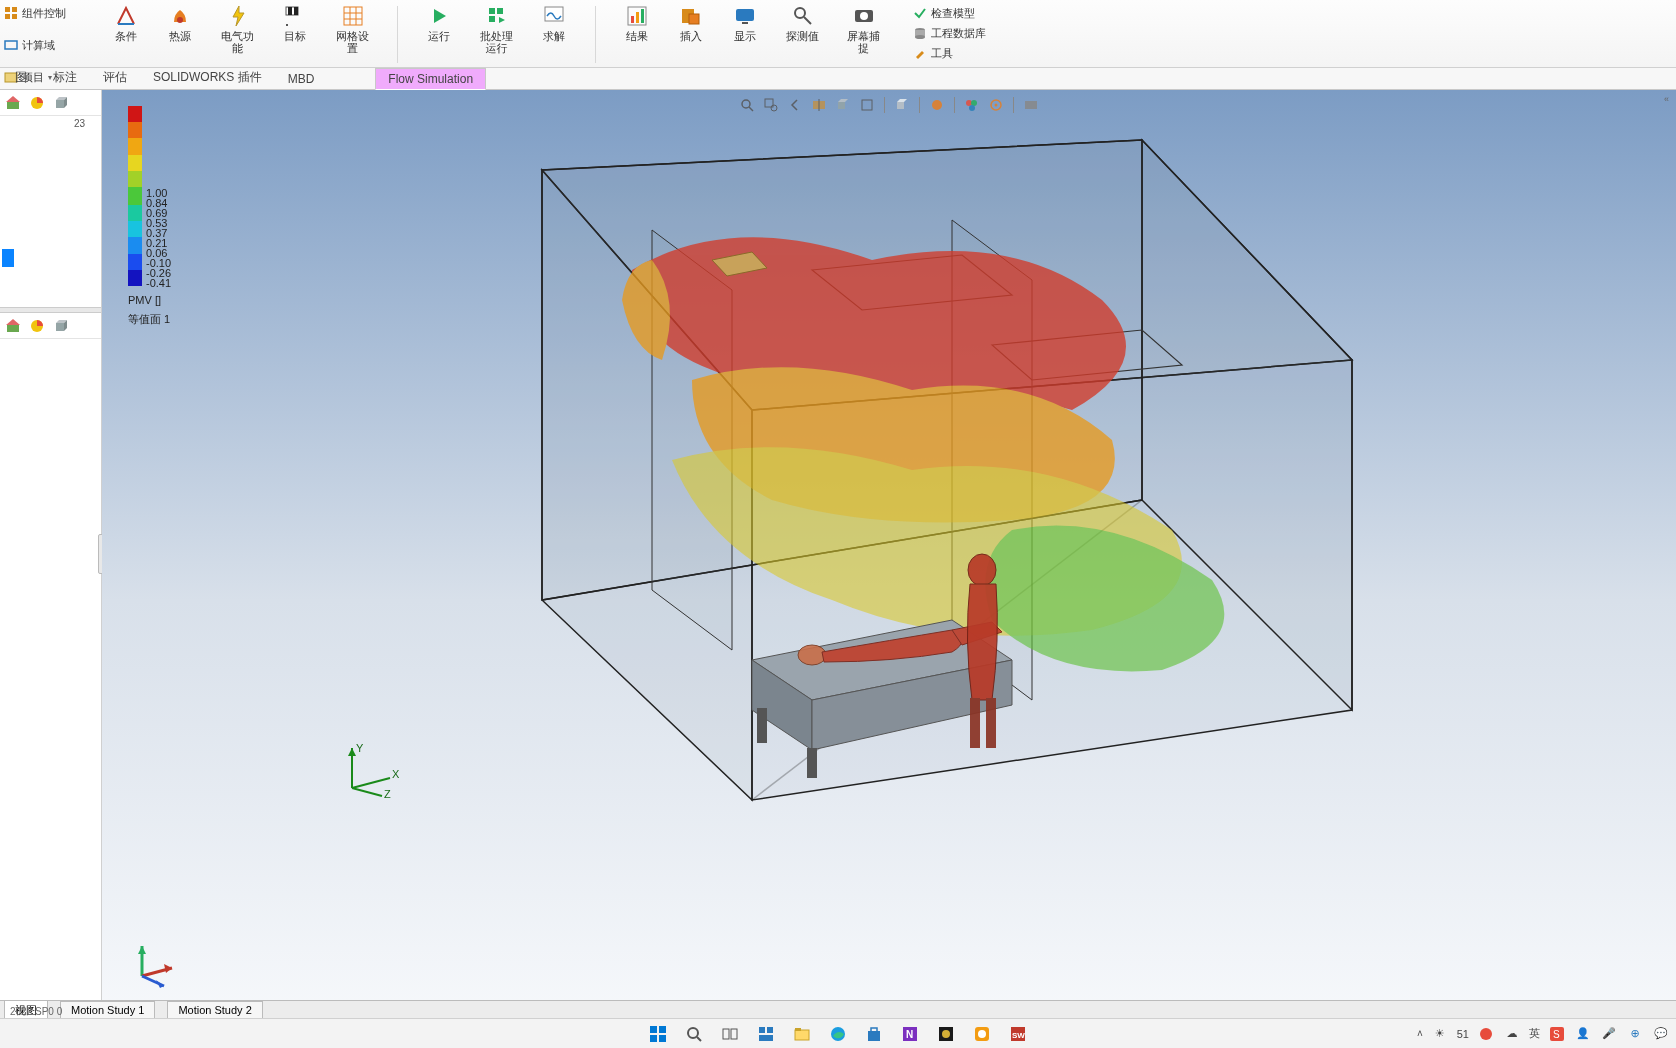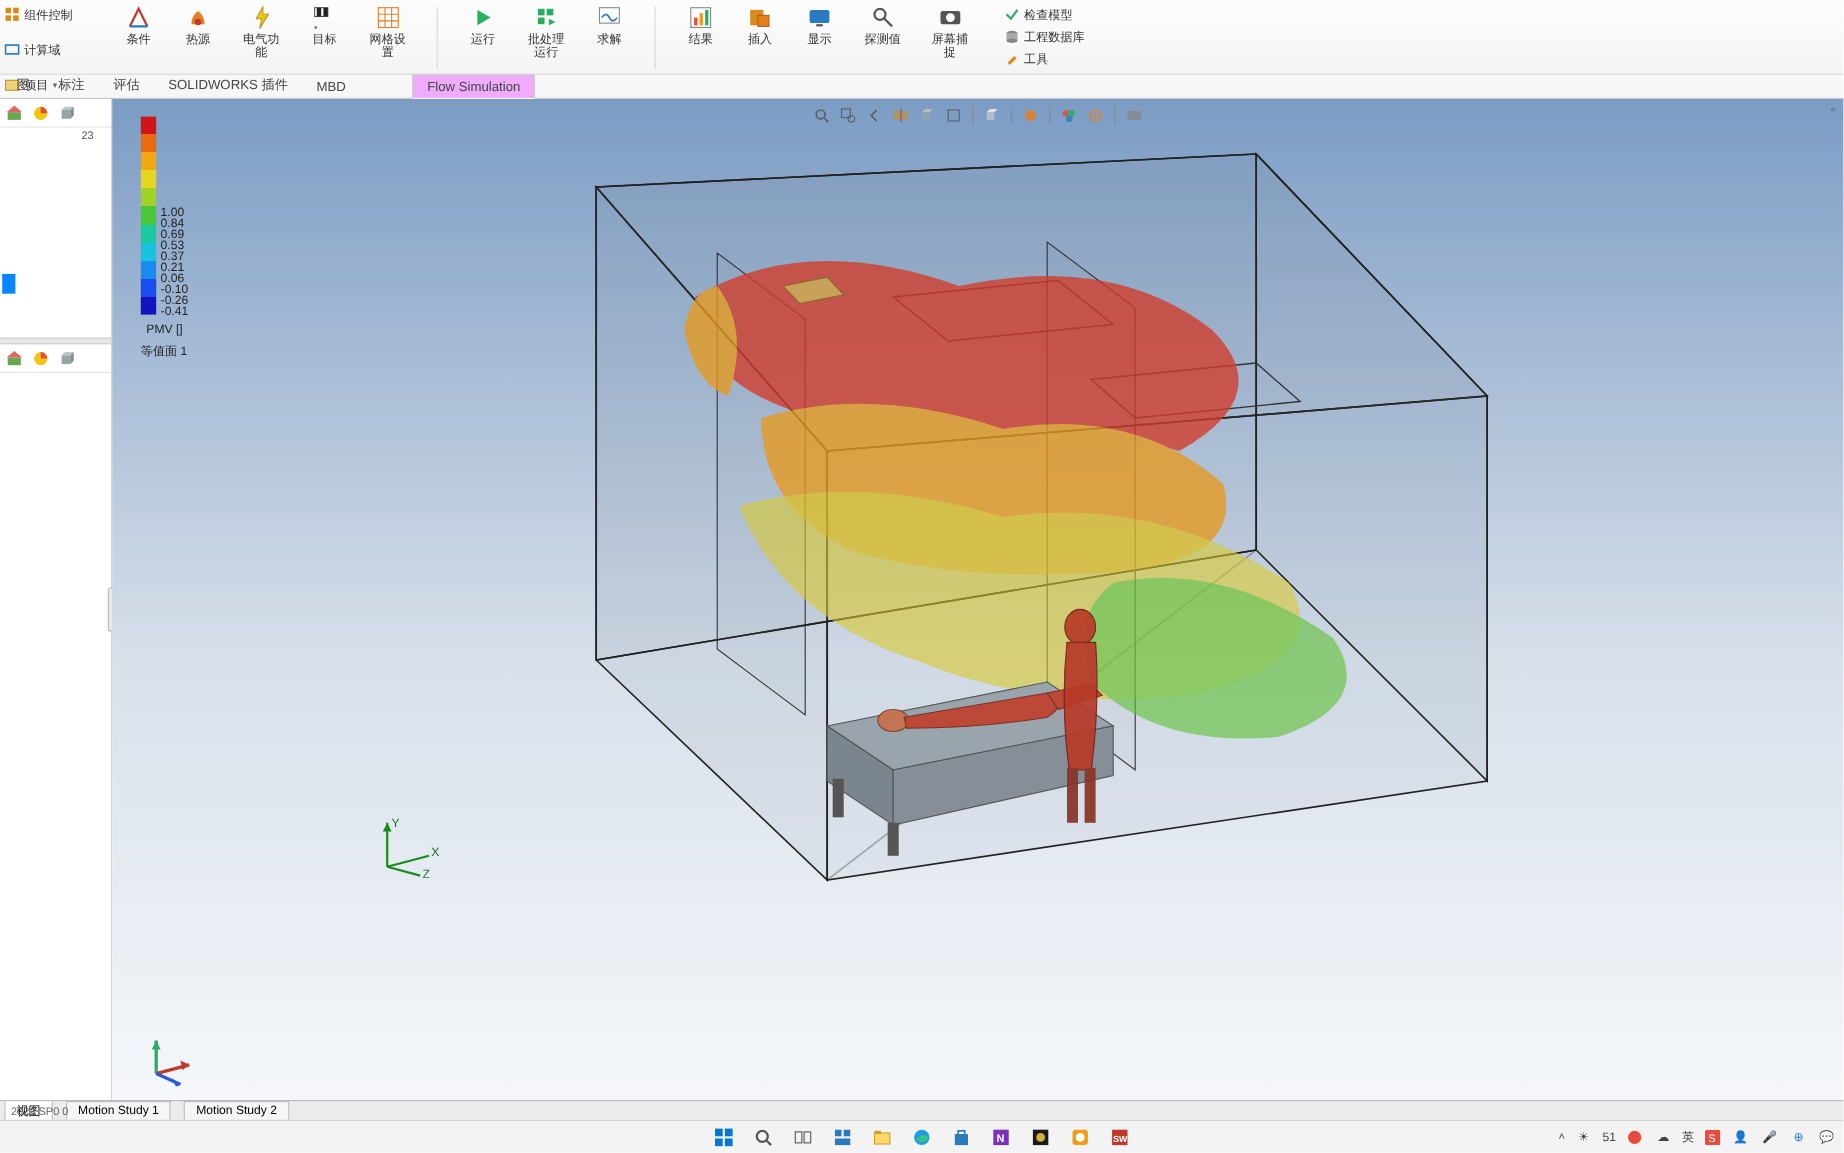--- a/index.html
+++ b/index.html
@@ -49,21 +49,21 @@
   #a2d128 36%, #a2d128 45%,
   #4bc83a 45%, #4bc83a 55%,
   #1ac9a0 55%, #1ac9a0 64%,
   #18c3df 64%, #18c3df 73%,
   #1a8cf0 73%, #1a8cf0 82%,
   #1a4cef 82%, #1a4cef 91%,
   #1313c0 91%, #1313c0 100%);
   float:left; }
 .legend-ticks { float:left; margin-left:4px; display:flex; flex-direction:column; justify-content:flex-end; height:182px; }
 .legend-ticks span { line-height:10px; }
-.legend-title { clear:both; padding-top:6px;text-align:center; }
+.legend-title { clear:both; padding-top:6px; }
 
 
 .triad-main { position:absolute; left:240px; bottom:220px; }
 .triad-corner { position:absolute; left:28px; bottom:30px; }
 .axis-label { font-size:11px; fill:#1a6b1a; }
 
 
 .bottom-tabs { position:absolute; left:0; right:0; bottom:10px; height:20px; background:#ececec; border-top:1px solid #bbb; display:flex; align-items:center; font-size:11px; padding-left:4px;}
 .btab { padding:2px 10px; border:1px solid #bbb; border-bottom:none; background:#f6f6f6; margin-right:12px; cursor:pointer; position:relative; top:-1px;}
 .btab.active { background:#fff; }

